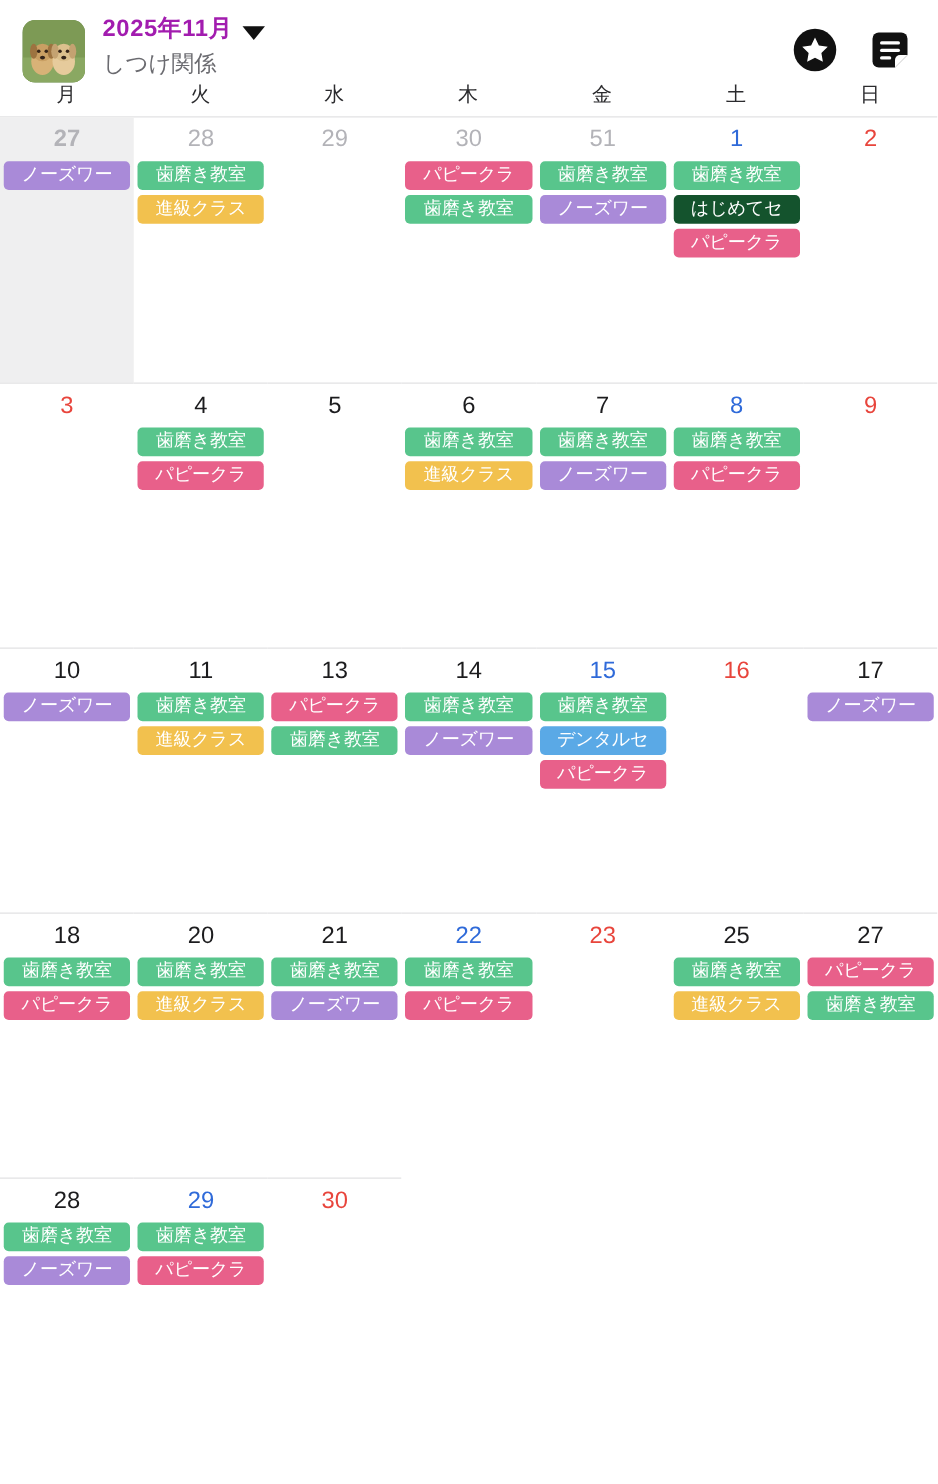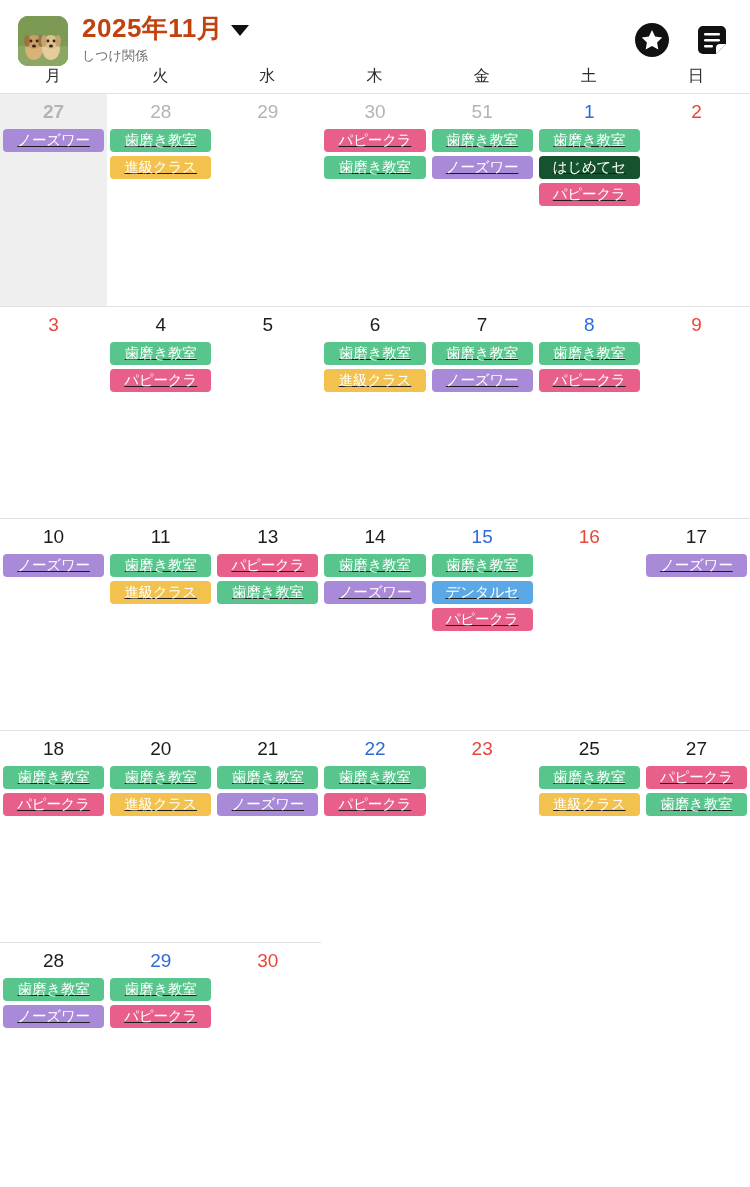--- a/index.html
+++ b/index.html
@@ -39,36 +39,36 @@
     margin-left: 14px;
     flex: 1 1 auto;
     min-width: 0;
   }
   .title-row {
     display: flex;
     align-items: center;
     gap: 8px;
   }
   .month-title {
-    font-size: 26px;
+    font-size: 19px;
     font-weight: bold;
     letter-spacing: 0.5px;
     line-height: 1.1;
-    color: #c2410c;
+    color: #a21caf;
     white-space: nowrap;
   }
   .caret {
     width: 0; height: 0;
     border-left: 9px solid transparent;
     border-right: 9px solid transparent;
     border-top: 11px solid #111;
     margin-top: 4px;
   }
   .subtitle {
-    font-size: 13px;
+    font-size: 18px;
     color: #6b6b70;
     margin-top: 4px;
   }
   .header-actions {
     display: flex;
     align-items: center;
     gap: 20px;
     margin-top: 6px;
     flex: 0 0 auto;
   }
@@ -121,21 +121,20 @@
   }
   .daynum.muted { color: #b3b3b8; }
   .daynum.sat { color: #2f6ad9; }
   .daynum.sun { color: #e8453c; }
   .daynum.bold { font-weight: bold; }
   .events {
     display: flex;
     flex-direction: column;
     gap: 4px;
     padding: 0 3px;
-    text-decoration: underline;
   }
   .event {
     height: 23px;
     line-height: 23px;
     border-radius: 4px;
     font-size: 14.5px;
     color: #ffffff;
     text-align: center;
     white-space: nowrap;
     overflow: hidden;

